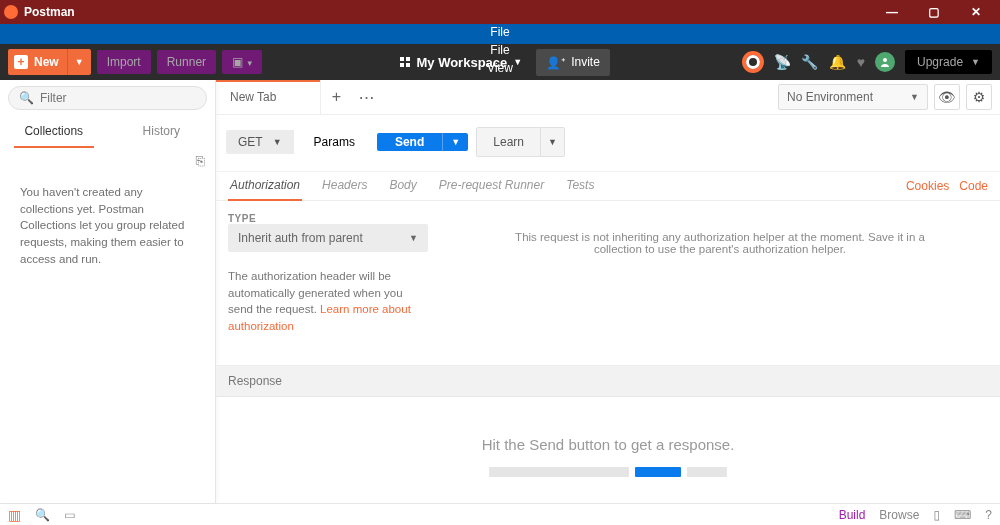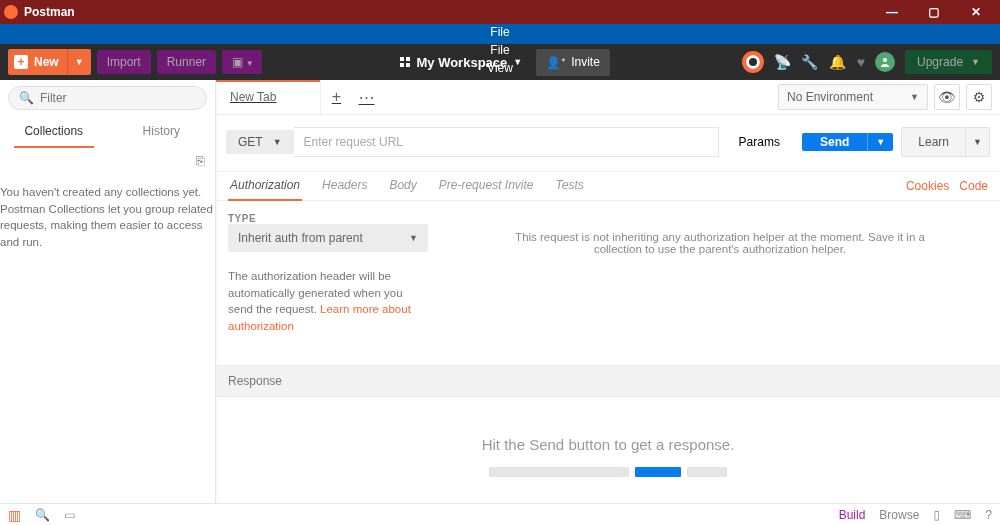--- a/index.html
+++ b/index.html
@@ -25,38 +25,38 @@
   .toolbar-center { display:flex; align-items:center; gap:8px; }
   .ws-btn { display:flex; align-items:center; gap:6px; color:#fff; font-weight:600; font-size:13px; padding:4px 6px; }
   .grid-icon { display:grid; grid-template-columns:4px 4px; grid-template-rows:4px 4px; gap:2px; }
   .grid-icon span { background:#fff; }
   .invite-btn { background:#4a4a4a; color:#fff; padding:5px 10px; border-radius:2px; display:flex; gap:6px; align-items:center; font-size:12px;}
   .toolbar-right { display:flex; align-items:center; gap:10px; }
   .ring-icon { width:22px; height:22px; border-radius:50%; background:#ff6c37; position:relative; }
   .ring-icon::after { content:""; position:absolute; inset:4px; border-radius:50%; background:#2c2c2c; box-shadow: inset 0 0 0 3px #fff; }
   .gray-icon { color:#7d7d7d; font-size:14px; }
   .avatar-icon { width:20px; height:20px; border-radius:50%; background:#4fa86f; display:flex; align-items:center; justify-content:center; }
-  .upgrade-btn { background:#14532d; color:#a6a6a6; padding:5px 12px; border-radius:2px; display:flex; gap:8px; align-items:center; font-size:12px; }
+  .upgrade-btn { background:#000000; color:#a6a6a6; padding:5px 12px; border-radius:2px; display:flex; gap:8px; align-items:center; font-size:12px; }
   
   .app-body { display:flex; height:calc(525px - 24px - 20px - 36px - 22px); }
   
   .sidebar { width:216px; border-right:1px solid #e6e6e6; display:flex; flex-direction:column; box-shadow: 2px 0 4px rgba(0,0,0,.03); }
   .filter-wrap { padding:6px 8px; }
   .filter { display:flex; align-items:center; gap:6px; background:#f5f5f5; border:1px solid #e0e0e0; border-radius:14px; padding:4px 10px; color:#888; }
   .filter input { border:none; background:transparent; outline:none; font-size:12px; width:100%; }
   .side-tabs { display:flex; }
   .side-tab { flex:1; text-align:center; padding:8px 0 10px; font-size:12px; color:#888; position:relative; cursor:pointer;}
   .side-tab.active { color:#333; }
   .side-tab.active::after { content:""; position:absolute; left:14px; right:14px; bottom:0; height:2px; background:#f26b3a; }
   .side-tools { display:flex; justify-content:flex-end; padding:6px 10px; color:#707070; }
-  .side-empty { padding:10px 0; color:#707070; font-size:11.5px; line-height:1.45; }
+  .side-empty { padding:10px 20px; color:#707070; font-size:11.5px; line-height:1.45; }
   
   .main { flex:1; display:flex; flex-direction:column; min-width:0; }
   .top-row { display:flex; justify-content:space-between; border-bottom:1px solid #eee; }
-  .tabs-strip { display:flex; align-items:center; height:34px; position:relative;text-decoration:underline; }
+  .tabs-strip { display:flex; align-items:center; height:34px; position:relative; }
   .req-tab { padding:0 44px 0 14px; height:34px; display:flex; align-items:center; color:#666; border-right:1px solid #eee; position:relative; font-size:12px;}
   .req-tab::before { content:""; position:absolute; top:0; left:0; right:0; height:2px; background:#f26b3a; }
   .tab-btn { width:30px; height:34px; display:flex; align-items:center; justify-content:center; color:#666; font-size:16px;}
   .top-row-right { display:flex; align-items:center; gap:6px; padding-right:8px; }
   .env-select { width:150px; height:26px; border:1px solid #ddd; background:#f8f8f8; color:#666; display:flex; align-items:center; justify-content:space-between; padding:0 8px; font-size:12px; border-radius:2px;}
   .icon-box { width:26px; height:26px; border:1px solid #ddd; display:flex; align-items:center; justify-content:center; color:#555; border-radius:2px; font-size:14px;}
   
   .url-row { display:flex; align-items:center; gap:0; padding:12px 10px 14px; border-bottom:1px solid #f1f1f1;}
   .method { background:#ececec; height:24px; display:flex; align-items:center; gap:10px; padding:0 12px; color:#555; font-size:12px; border-radius:2px 0 0 2px; }
   .url-input { flex:1; height:30px; border:1px solid #e3e3e3; border-left:none; padding:0 10px; color:#aaa; font-size:12px; display:flex; align-items:center; background:#fff; }
@@ -201,40 +201,39 @@
         <div class="icon-box">👁</div>
         <div class="icon-box">⚙</div>
       </div>
     </div>
 
     <div class="url-row">
       <div class="method">
         <span>GET</span>
         <span class="caret-down">▼</span>
       </div>
-      <div class="url-input">Enter request URL</div>
       <div class="params-btn">Params</div>
       <div class="send-btn">
         <span class="label">Send</span>
         <span class="caret">
             <span class="caret-down">▼</span>
           </span>
       </div>
       <div class="save-btn">Learn</div>
       <div class="save-caret">
           <span class="caret-down">▼</span>
         </div>
     </div>
 
     <div class="lower-tabs">
       <div class="lower-tabs-left">
         <div class="ltab active">Authorization</div>
         <div class="ltab">Headers</div>
         <div class="ltab">Body</div>
-        <div class="ltab">Pre-request Invite</div>
+        <div class="ltab">Pre-request Runner</div>
         <div class="ltab">Tests</div>
       </div>
       <div class="lower-tabs-right">
         <span class="link-orange">Cookies</span>
         <span class="link-orange">Code</span>
       </div>
     </div>
 
     <div class="auth-area">
       <div class="auth-left">

